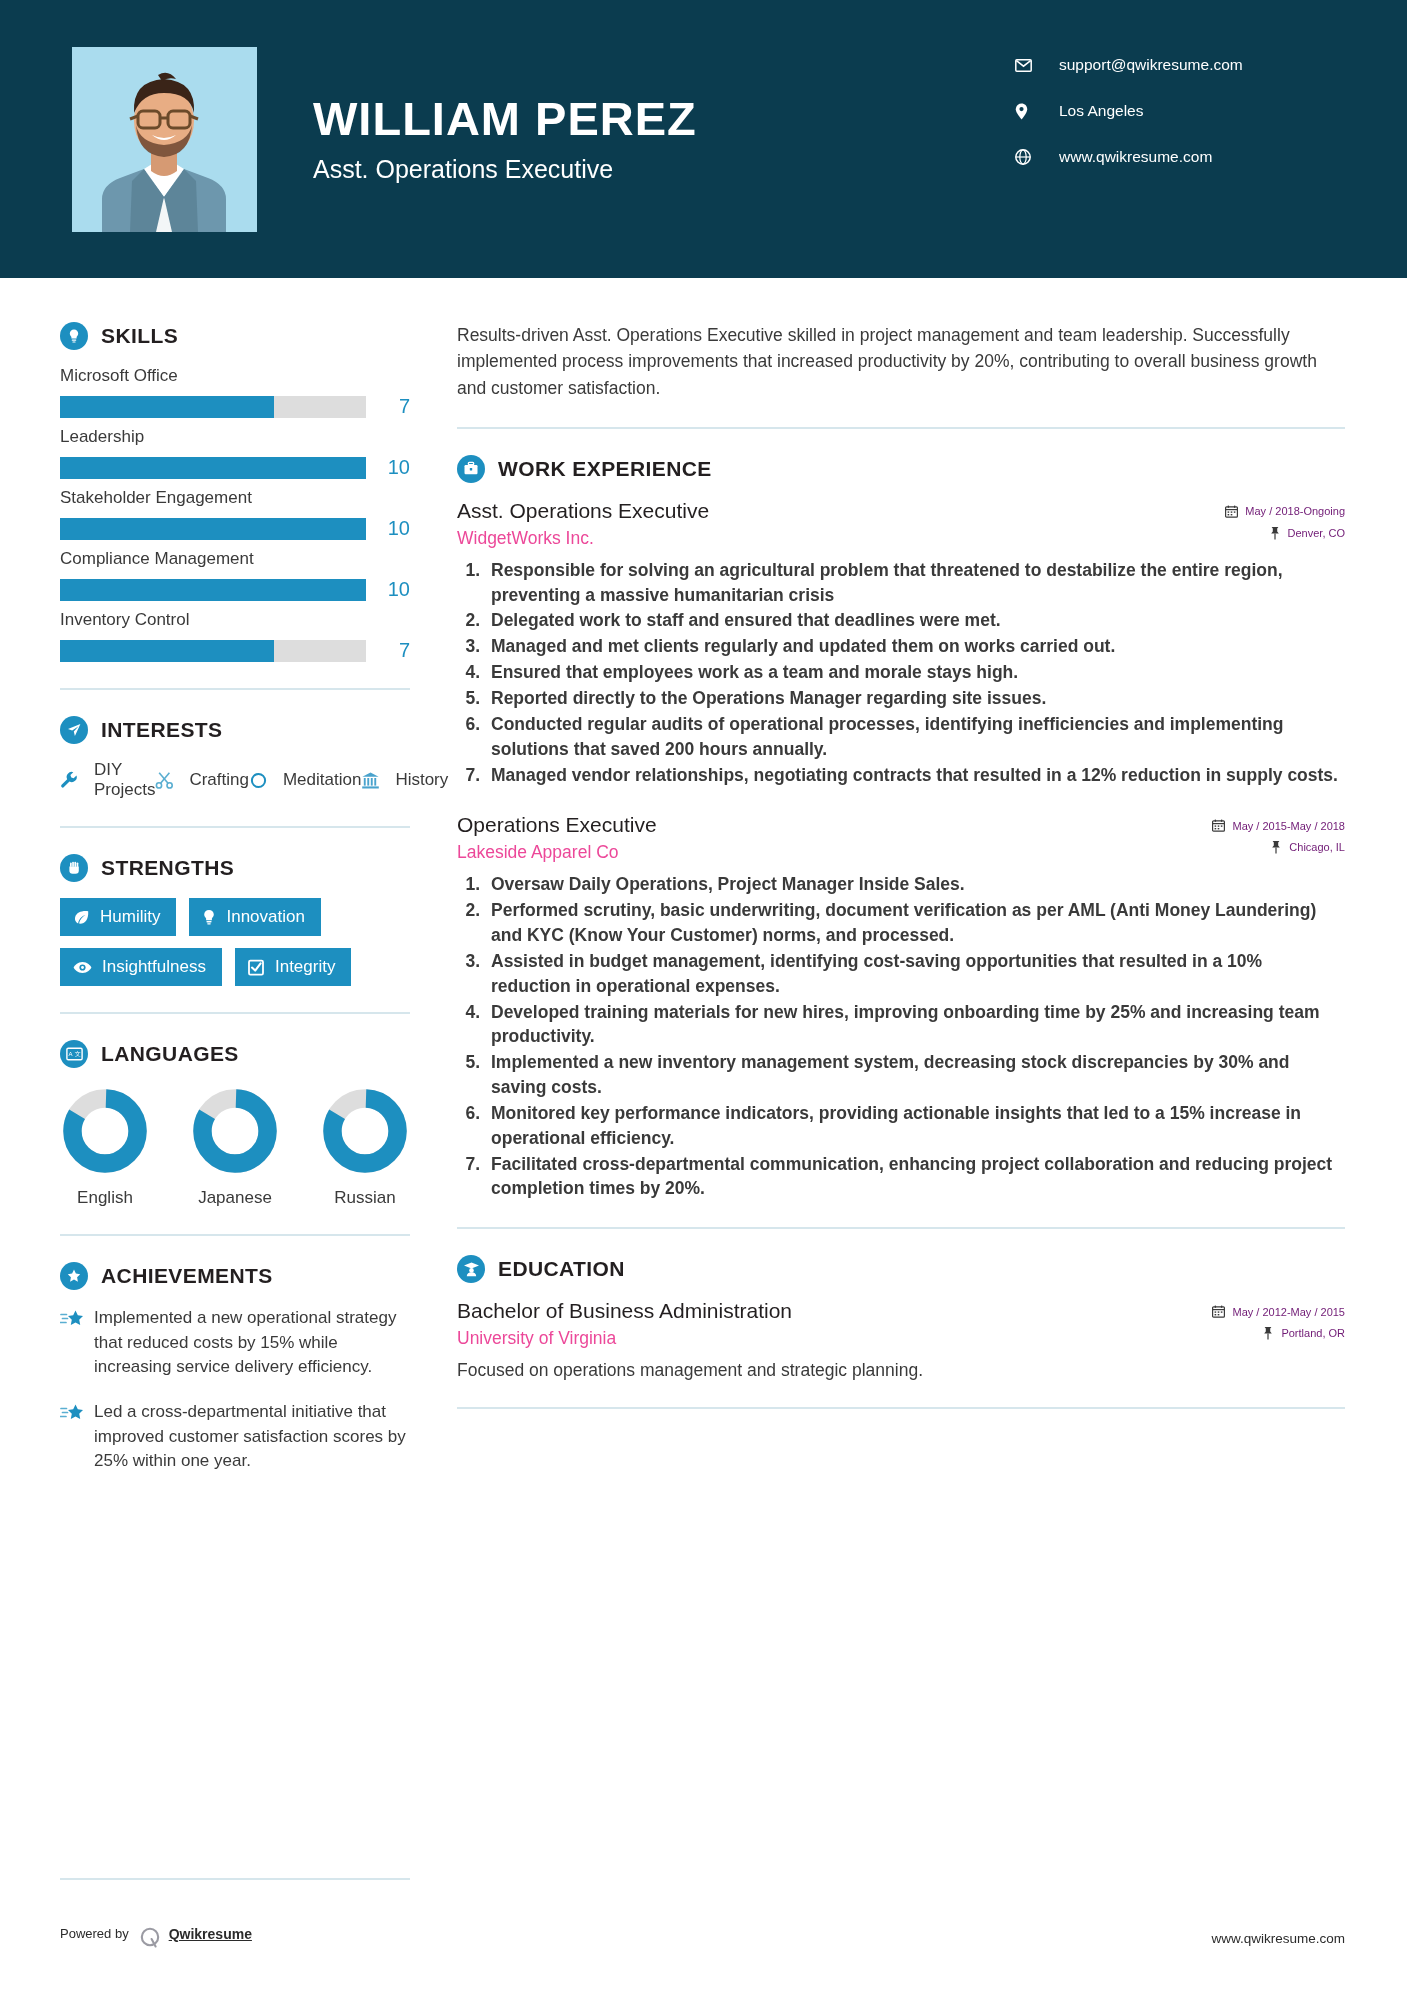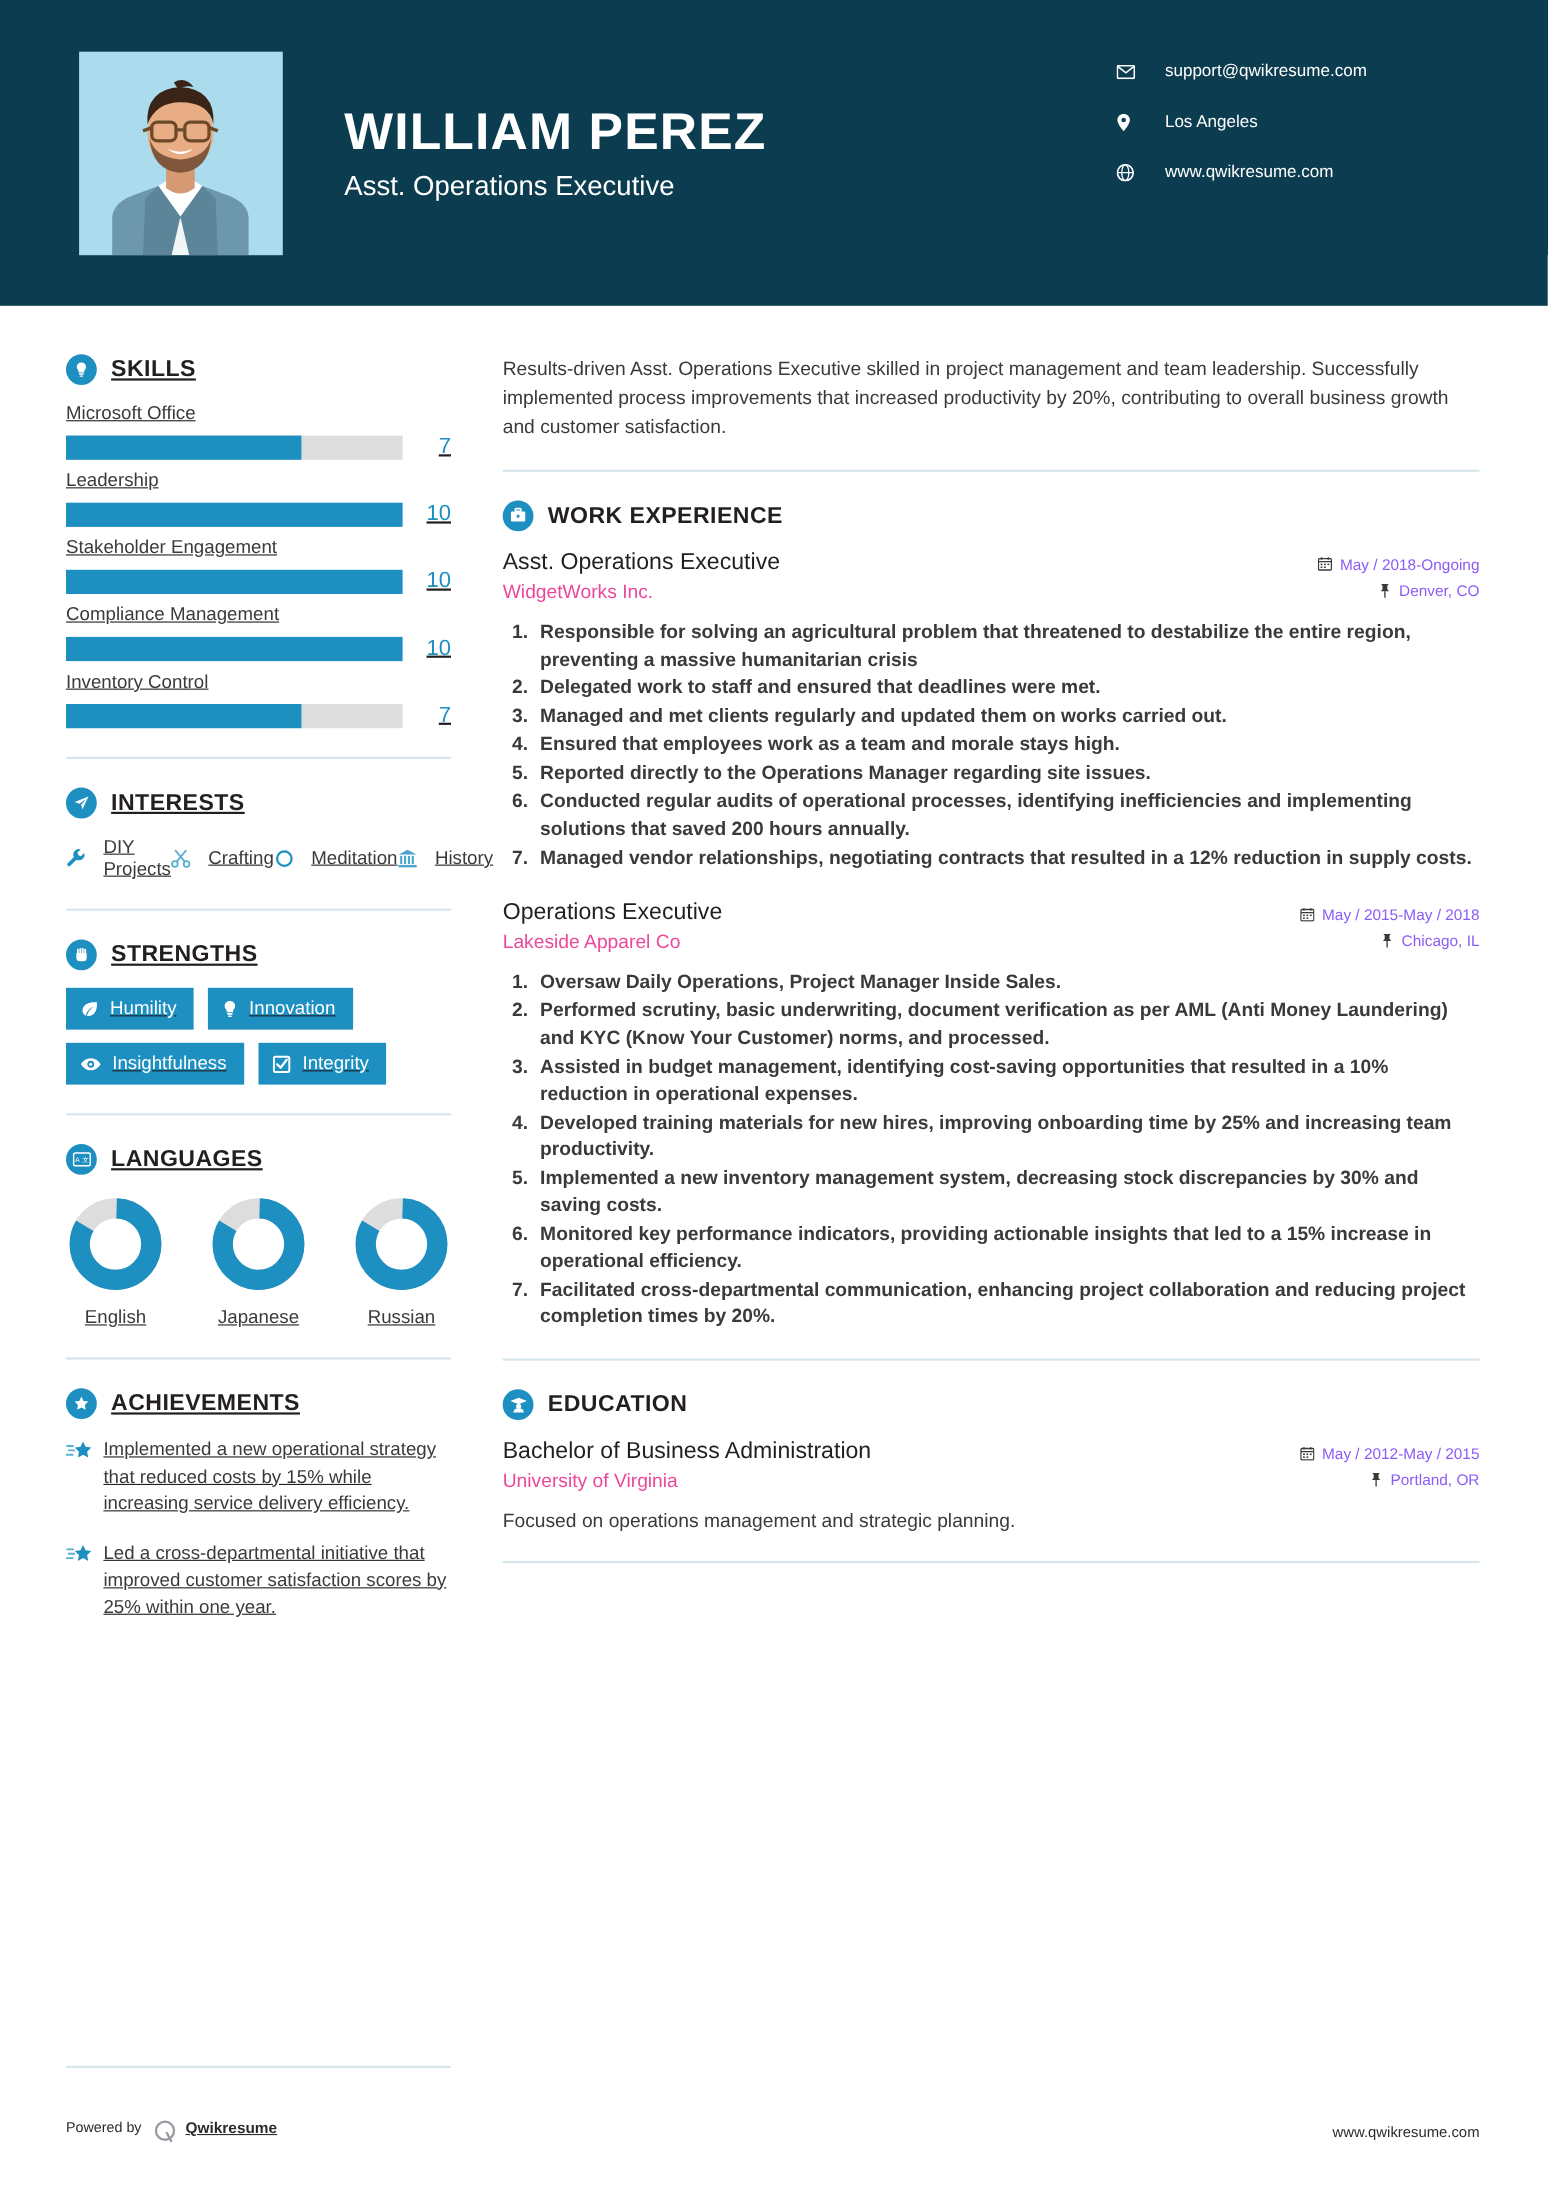--- a/index.html
+++ b/index.html
@@ -68,21 +68,20 @@
   }
   .contact-row .ci svg { display: block; }
   .contact-row .ctext { margin-left: 16px; }
 
   
   .body-wrap { display: flex; padding: 0; }
   .sidebar {
     width: 445px;
     flex: none;
     padding: 44px 0 0 60px;
-    text-decoration: underline;
   }
   .sidebar-inner { width: 350px; }
   .main {
     flex: 1;
     padding: 44px 62px 0 0;
     margin-left: 12px;
   }
 
   
   .sec-head {
@@ -214,22 +213,22 @@
   }
   .job-company {
     font-size: 17.5px;
     color: #ec4899;
   }
   .job-meta { text-align: right; flex: none; padding-top: 6px; }
   .meta-row {
     display: flex;
     justify-content: flex-end;
     align-items: center;
-    font-size: 14px;
-    color: #8b5cf6;
+    font-size: 11px;
+    color: #701a75;
     margin-bottom: 8px;
     white-space: nowrap;
   }
   .meta-row .mi { margin-right: 7px; display:flex; align-items:center; }
   .meta-row .mi svg { display:block; }
   ol.bullets {
     margin: 9px 0 0 28px;
     padding: 0;
     font-weight: bold;
   }

